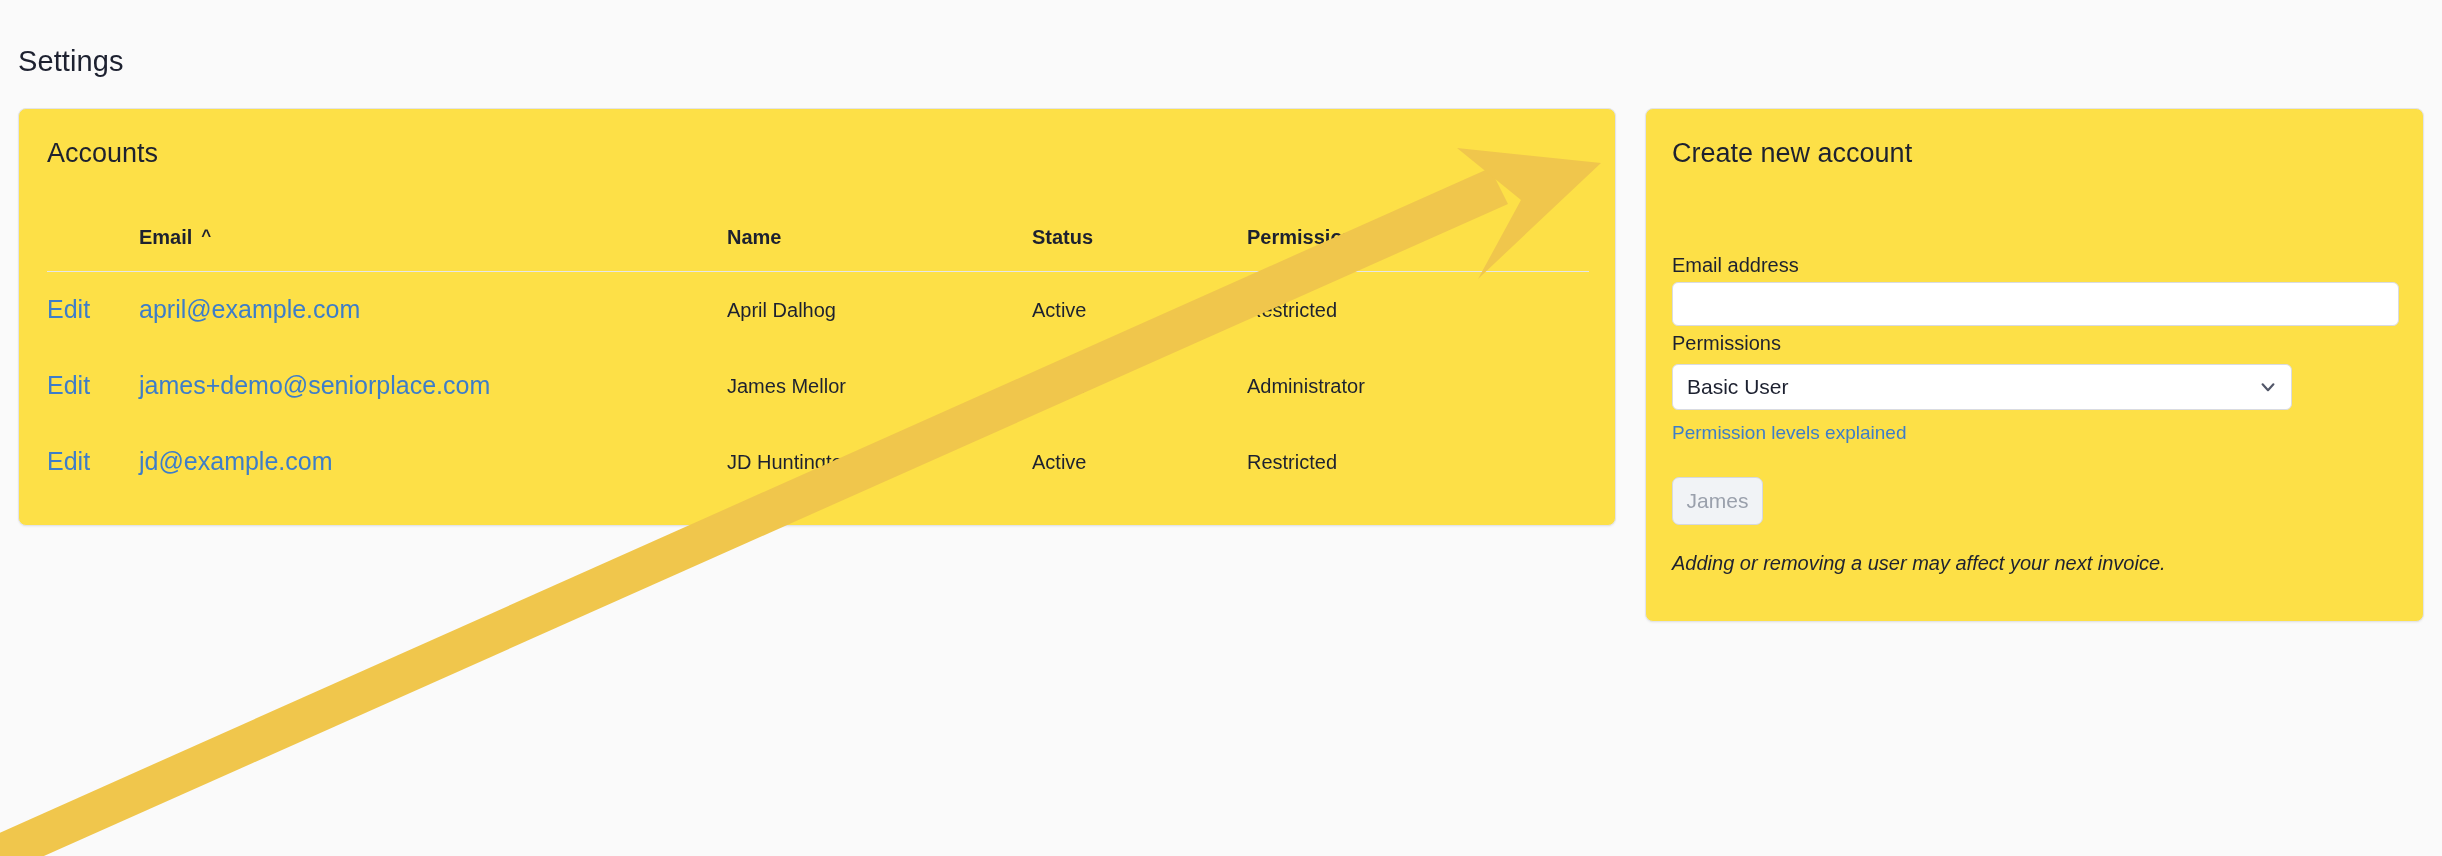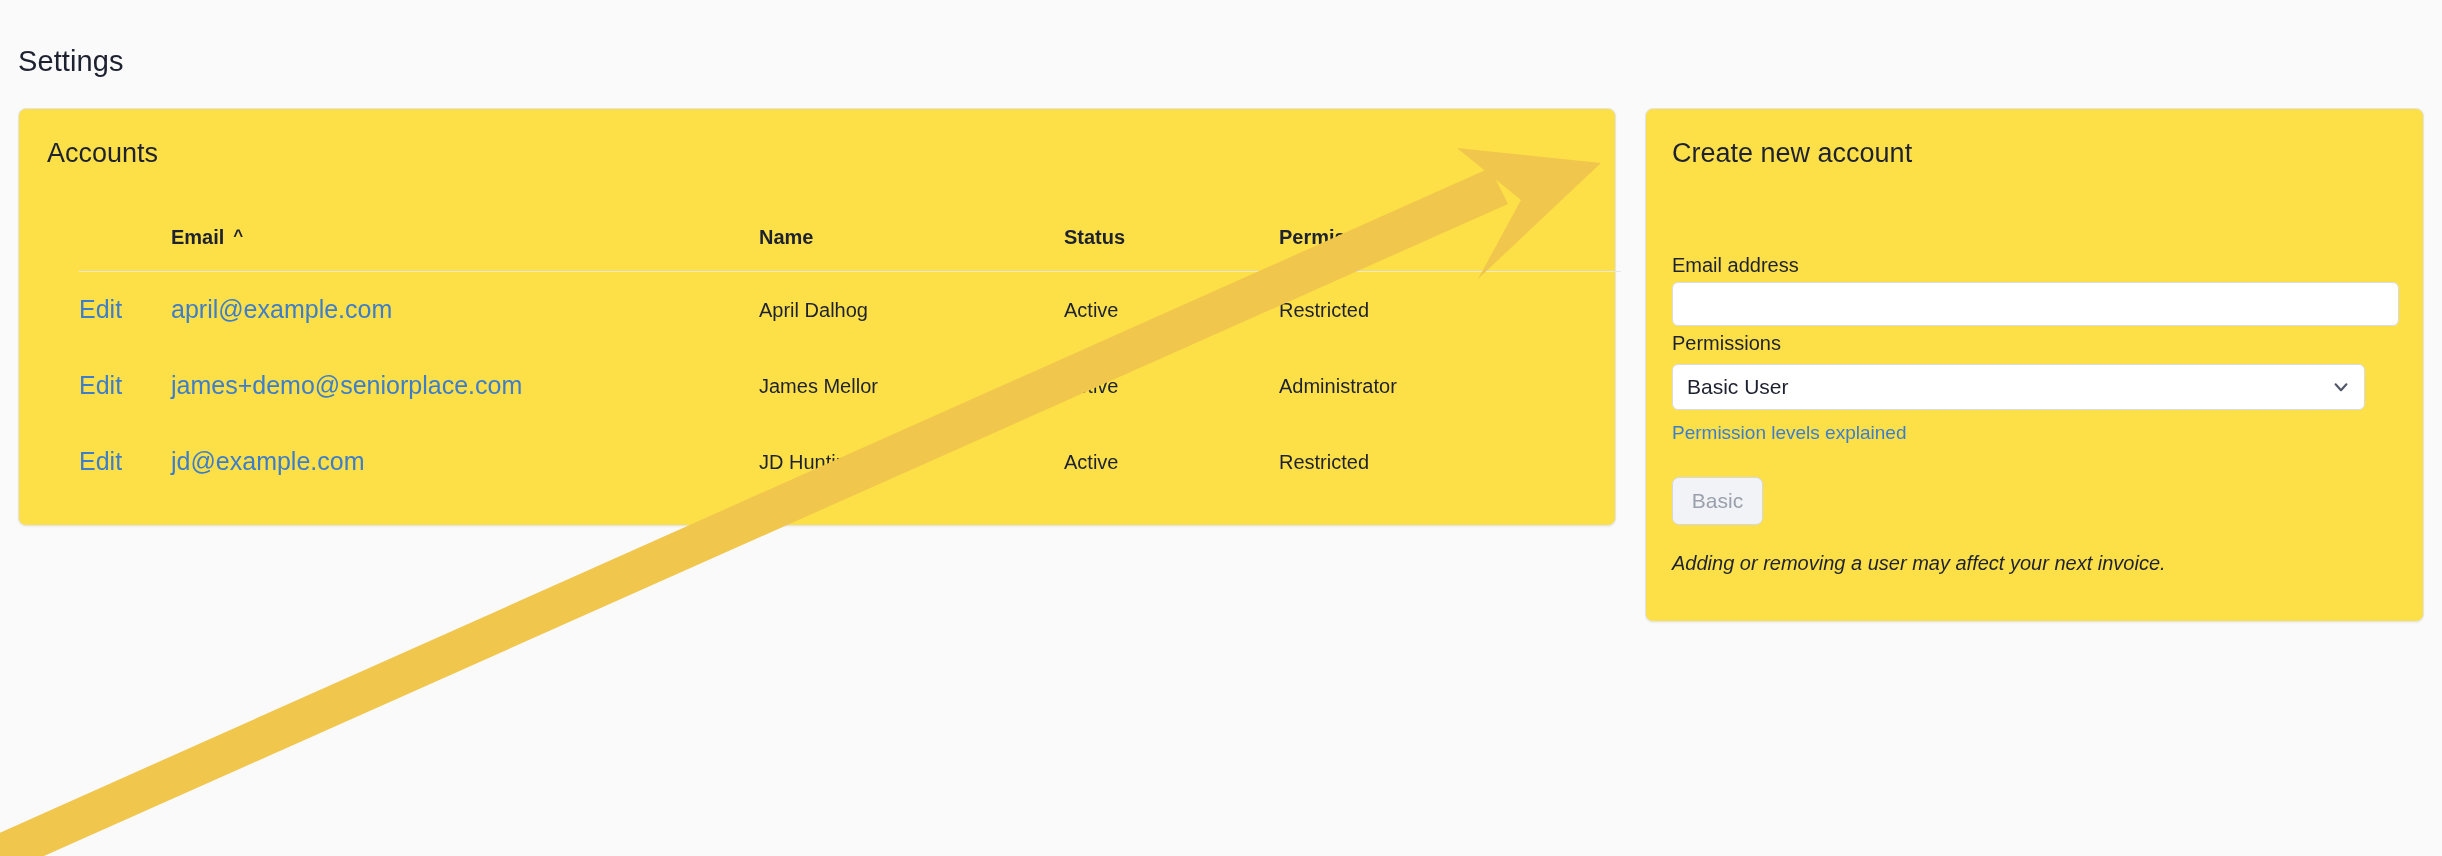--- a/index.html
+++ b/index.html
@@ -67,21 +67,20 @@
   #create-account-card .card-title { position: absolute; left: 26px; top: 28px; }
 
   
   #accounts-table {
     position: absolute;
     left: 28px;
     top: 116px;
     width: 1542px;
     border-collapse: collapse;
     table-layout: fixed;
-    margin-left: 32px;
   }
 
   #accounts-table col.c-edit  { width: 92px; }
   #accounts-table col.c-email { width: 588px; }
   #accounts-table col.c-name  { width: 305px; }
   #accounts-table col.c-status{ width: 215px; }
   #accounts-table col.c-perm  { width: 342px; }
 
   #accounts-table th {
     text-align: left;
@@ -146,21 +145,21 @@
     font-size: 20px;
     color: #1d2130;
     padding: 0 12px;
     outline: none;
   }
 
   #permissions-select {
     position: absolute;
     left: 26px;
     top: 255px;
-    width: 693px;
+    width: 620px;
     height: 46px;
     border: 1px solid #d9dbe1;
     border-radius: 6px;
     background: #fff;
     cursor: pointer;
     display: flex;
     align-items: center;
     padding: 16px 14px;
   }
   #permissions-select .sel-value {
@@ -282,21 +281,21 @@
 
     <div id="permissions-select">
       <span class="sel-value">Basic User</span>
       <svg class="chev-down" viewBox="0 0 20 20">
         <path d="M4 7 L10 13.5 L16 7" fill="none" stroke="#525769" stroke-width="2.4" stroke-linecap="round" stroke-linejoin="round"></path>
       </svg>
     </div>
 
     <a class="link" id="permission-link">Permission levels explained</a>
 
-    <button id="invite-button" disabled="disabled">Basic</button>
+    <button id="invite-button" disabled="disabled">James</button>
 
     <p id="invoice-note">Adding or removing a user may affect your next invoice.</p>
   </section>
 
   <svg id="annotation-arrow" viewBox="0 0 2442 856">
 
     <polygon points="-12,838 1490,168 1508,204 8,872" fill="#f0c64c"></polygon>
 
     <polygon points="1601,163 1457,148 1521,200 1478,279" fill="#f0c64c"></polygon>
   </svg>

